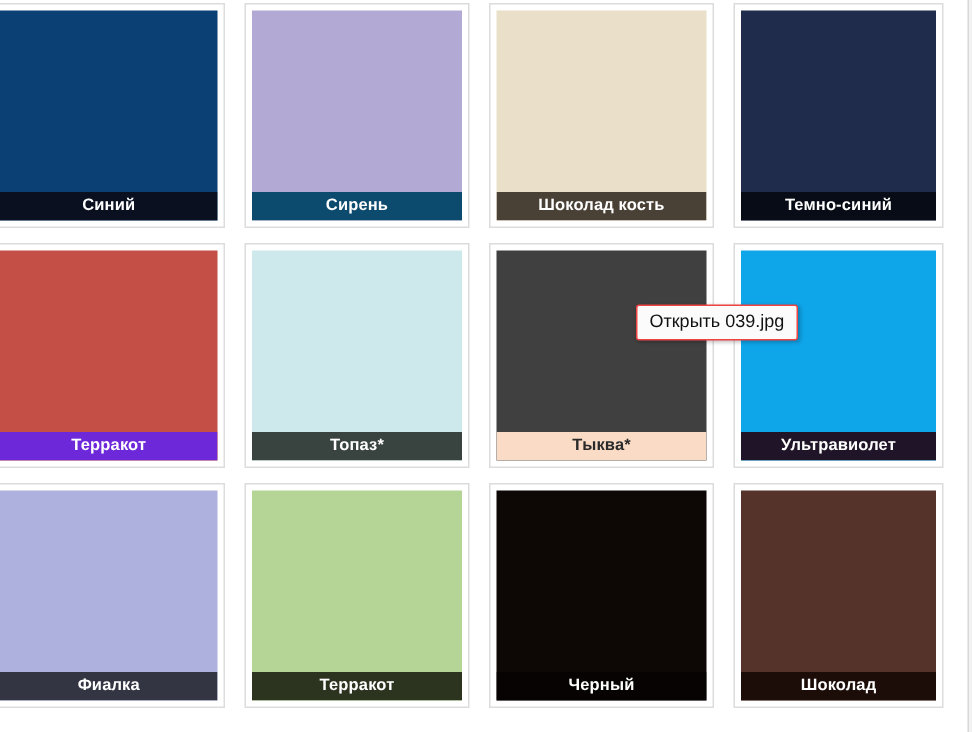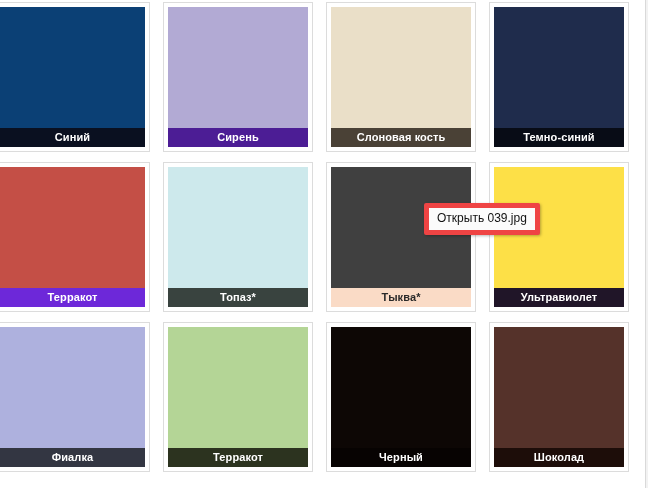--- a/index.html
+++ b/index.html
@@ -86,21 +86,21 @@
     box-sizing: border-box;
   }
 
   
   #tooltip {
     position: absolute;
     left: 424px;
     top: 203px;
     padding: 3px 8px 4px 8px;
     background: #fbfbfb;
-    border: 5px solid #ef4444;
+    border: 1px solid #ef4444;
     border-radius: 2px;
     font-size: 12px;
     color: #111111;
     white-space: nowrap;
     box-shadow: 1px 1px 3px rgba(0,0,0,0.28);
     line-height: 15px;
   }
 </style>
 </head>
 <body>
@@ -108,26 +108,26 @@
 <div id="gallery">
 
   <div class="row row-0">
     <div class="cell cell-0">
       <div class="swatch" style="background: rgb(11, 64, 117);">
         <div class="caption" style="background: rgb(10, 16, 32); color: rgb(255, 255, 255);">Синий</div>
       </div>
     </div>
     <div class="cell cell-1">
       <div class="swatch" style="background: rgb(178, 170, 212);">
-        <div class="caption" style="background: #4c1d95; color: rgb(255, 255, 255);">Сирень</div>
+        <div class="caption" style="background: #0c4a6e; color: rgb(255, 255, 255);">Сирень</div>
       </div>
     </div>
     <div class="cell cell-2">
       <div class="swatch" style="background: rgb(234, 223, 200);">
-        <div class="caption" style="background: rgb(74, 65, 54); color: rgb(255, 255, 255);">Слоновая кость</div>
+        <div class="caption" style="background: rgb(74, 65, 54); color: rgb(255, 255, 255);">Шоколад кость</div>
       </div>
     </div>
     <div class="cell cell-3">
       <div class="swatch" style="background: rgb(31, 44, 76);">
         <div class="caption" style="background: rgb(8, 12, 22); color: rgb(255, 255, 255);">Темно-синий</div>
       </div>
     </div>
   </div>
 
   <div class="row row-1">
@@ -140,21 +140,21 @@
       <div class="swatch" style="background: rgb(205, 233, 236);">
         <div class="caption" style="background: rgb(57, 67, 63); color: rgb(255, 255, 255);">Топаз*</div>
       </div>
     </div>
     <div class="cell cell-2">
       <div class="swatch" style="background: #404040;">
         <div class="caption" style="background: rgb(250, 219, 198); color: rgb(42, 42, 42);">Тыква*</div>
       </div>
     </div>
     <div class="cell cell-3">
-      <div class="swatch" style="background: #fde047;">
+      <div class="swatch" style="background: #0ea5e9;">
         <div class="caption" style="background: rgb(32, 21, 40); color: rgb(255, 255, 255);">Ультравиолет</div>
       </div>
     </div>
   </div>
 
   <div class="row row-2">
     <div class="cell cell-0">
       <div class="swatch" style="background: rgb(174, 177, 222);">
         <div class="caption" style="background: rgb(51, 54, 66); color: rgb(255, 255, 255);">Фиалка</div>
       </div>

